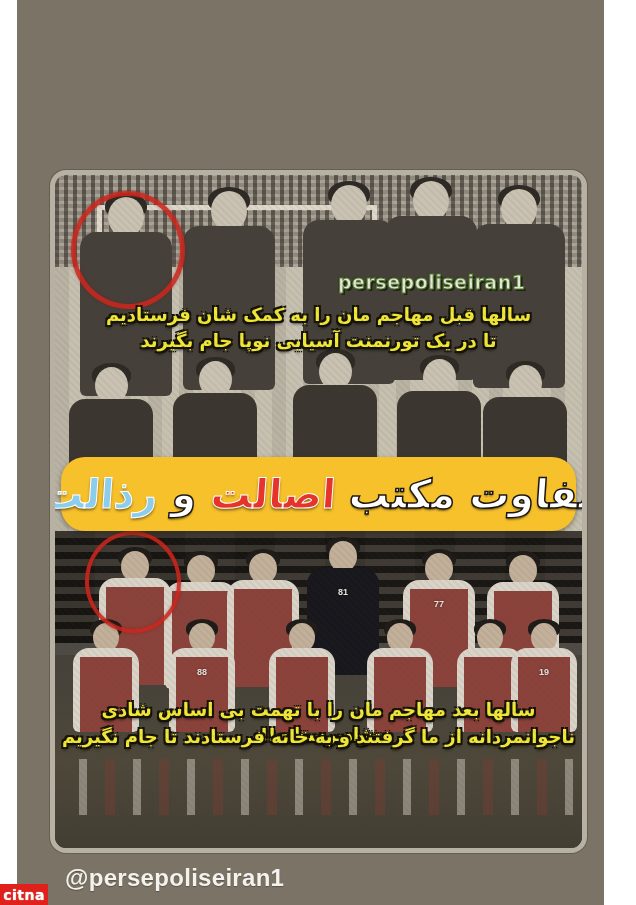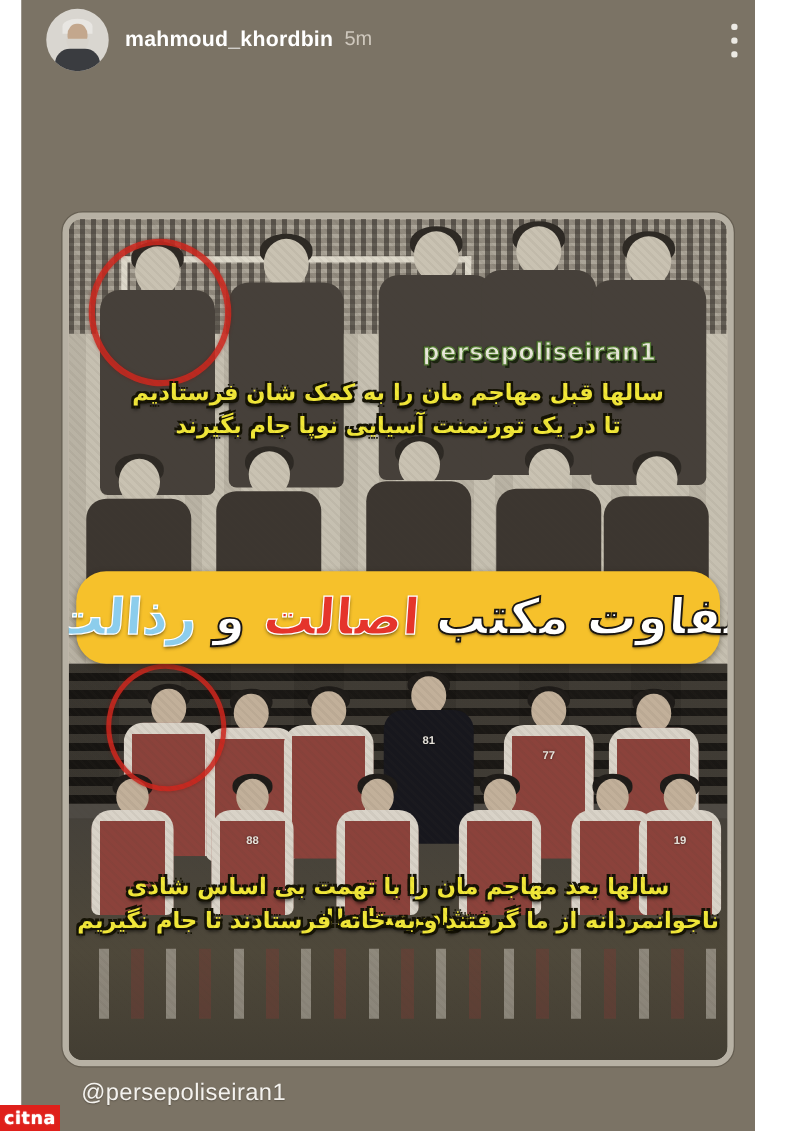--- a/index.html
+++ b/index.html
@@ -100,48 +100,33 @@
              background:#55504a; opacity:.8; }
   .pitch { position:absolute; left:0; top:124px; width:100%; height:193px;
            background:linear-gradient(#45413a, #4e483a 55%, #433e33); }
   .legs { position:absolute; left:6px; right:6px; top:228px; height:56px;
           background-image:
             repeating-linear-gradient(90deg, rgba(0,0,0,0) 0 18px, rgba(216,211,200,.55) 18px 26px,
               rgba(0,0,0,0) 26px 44px, rgba(123,60,52,.5) 44px 54px);
           filter:blur(.4px); opacity:.85; }
 
   
-  .mention { position:absolute; left:48px; top:864px; color:#f4f2ee; font-weight:normal;
-             font-size:19px; letter-spacing:.3px; text-shadow:0 1px 1px rgba(40,35,28,.4); }
+  .mention { position:absolute; left:48px; top:864px; color:#f4f2ee; font-weight:bold;
+             font-size:24px; letter-spacing:.3px; text-shadow:0 1px 1px rgba(40,35,28,.4); }
   .citna { position:absolute; left:0; top:884px; width:48px; height:21px;
            background:#df201b; color:#ffffff; font-weight:bold; font-size:14px;
            display:flex; align-items:center; justify-content:center;
            font-family:"DejaVu Sans", sans-serif; letter-spacing:.5px; z-index:20;
            text-shadow:0 0 1px #fff; }
 </style>
 </head>
 <body>
 
 <div class="canvas">
 
-  <div class="header">
-    <div class="avatar">
-      <div class="hairL"></div>
-      <div class="face"></div>
-      <div class="beard"></div>
-      <div class="suit"></div>
-    </div>
-    <div class="username">mahmoud_khordbin</div>
-    <div class="timestamp">5m</div>
-    <div class="menu">
-        <i></i>
-        <i></i>
-        <i></i>
-      </div>
-  </div>
 
   <div class="post">
 
     <div class="photo-old">
       <div class="crowd"></div>
       <div class="goal-bar" style="left:42px; top:30px; width:280px; height:5px;"></div>
       <div class="goal-bar" style="left:42px; top:30px; width:5px; height:130px;"></div>
       <div class="goal-bar" style="left:317px; top:30px; width:5px; height:130px;"></div>
       <div class="wall"></div>
       <div id="old-players">

